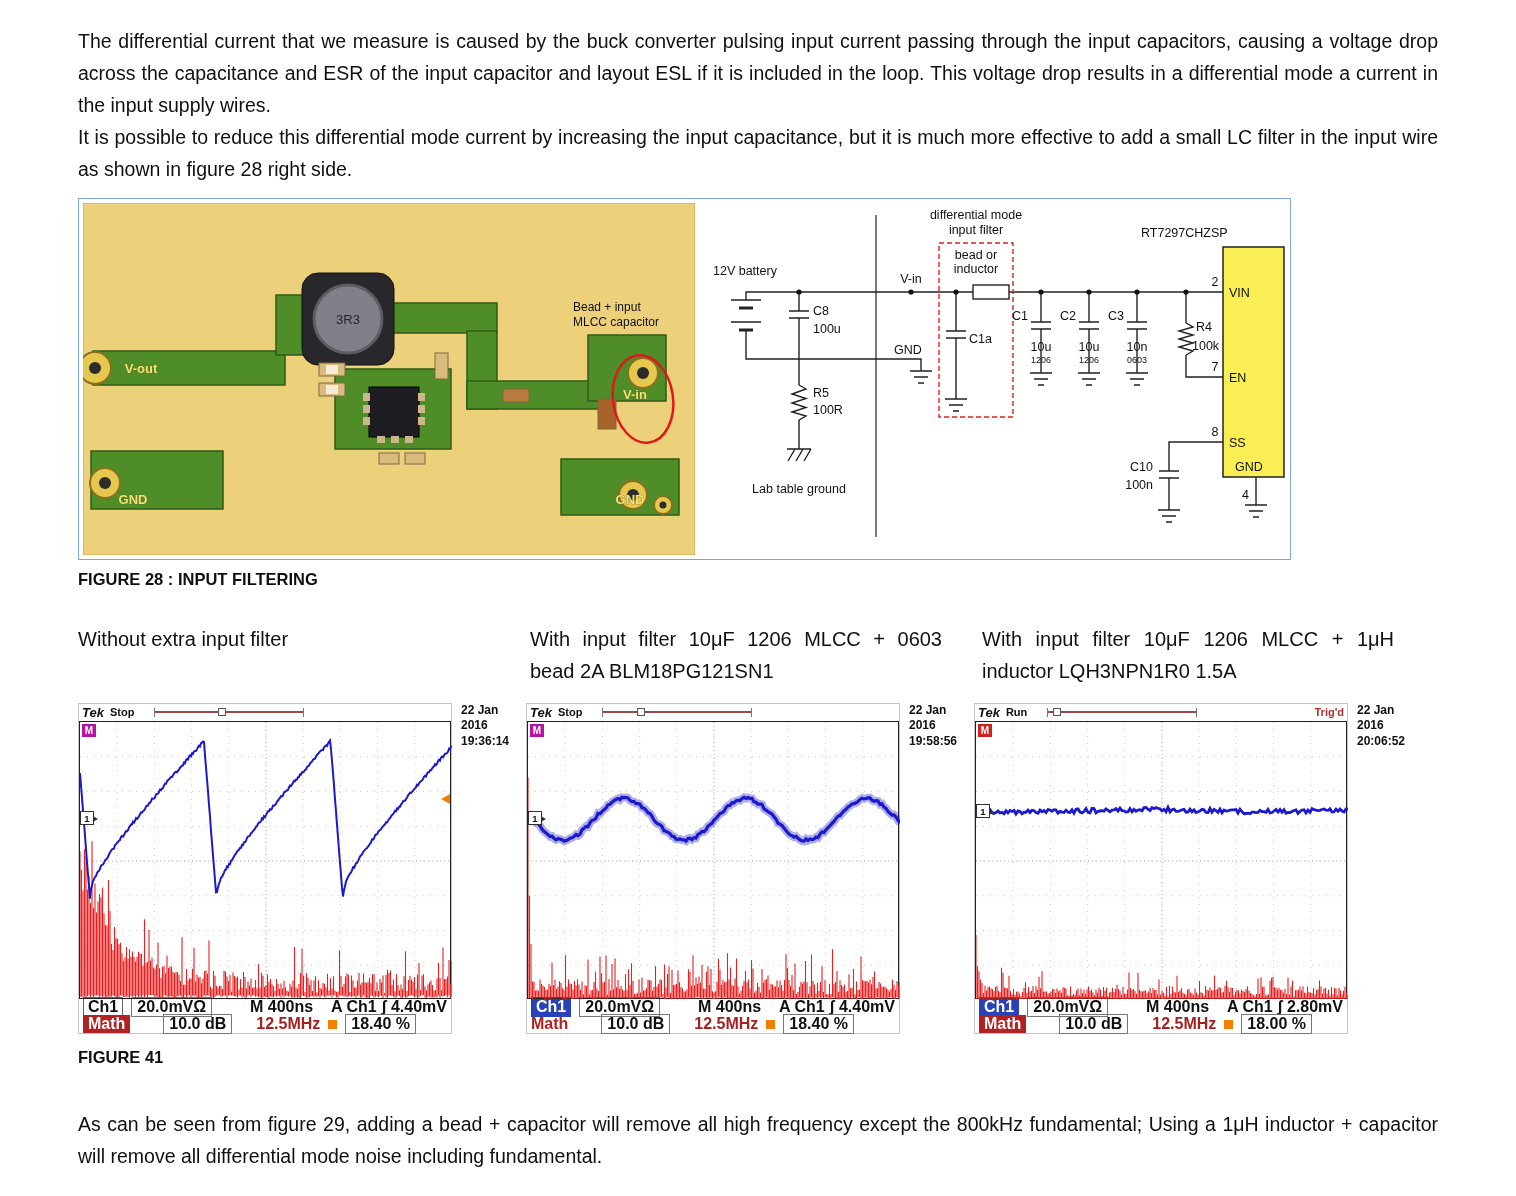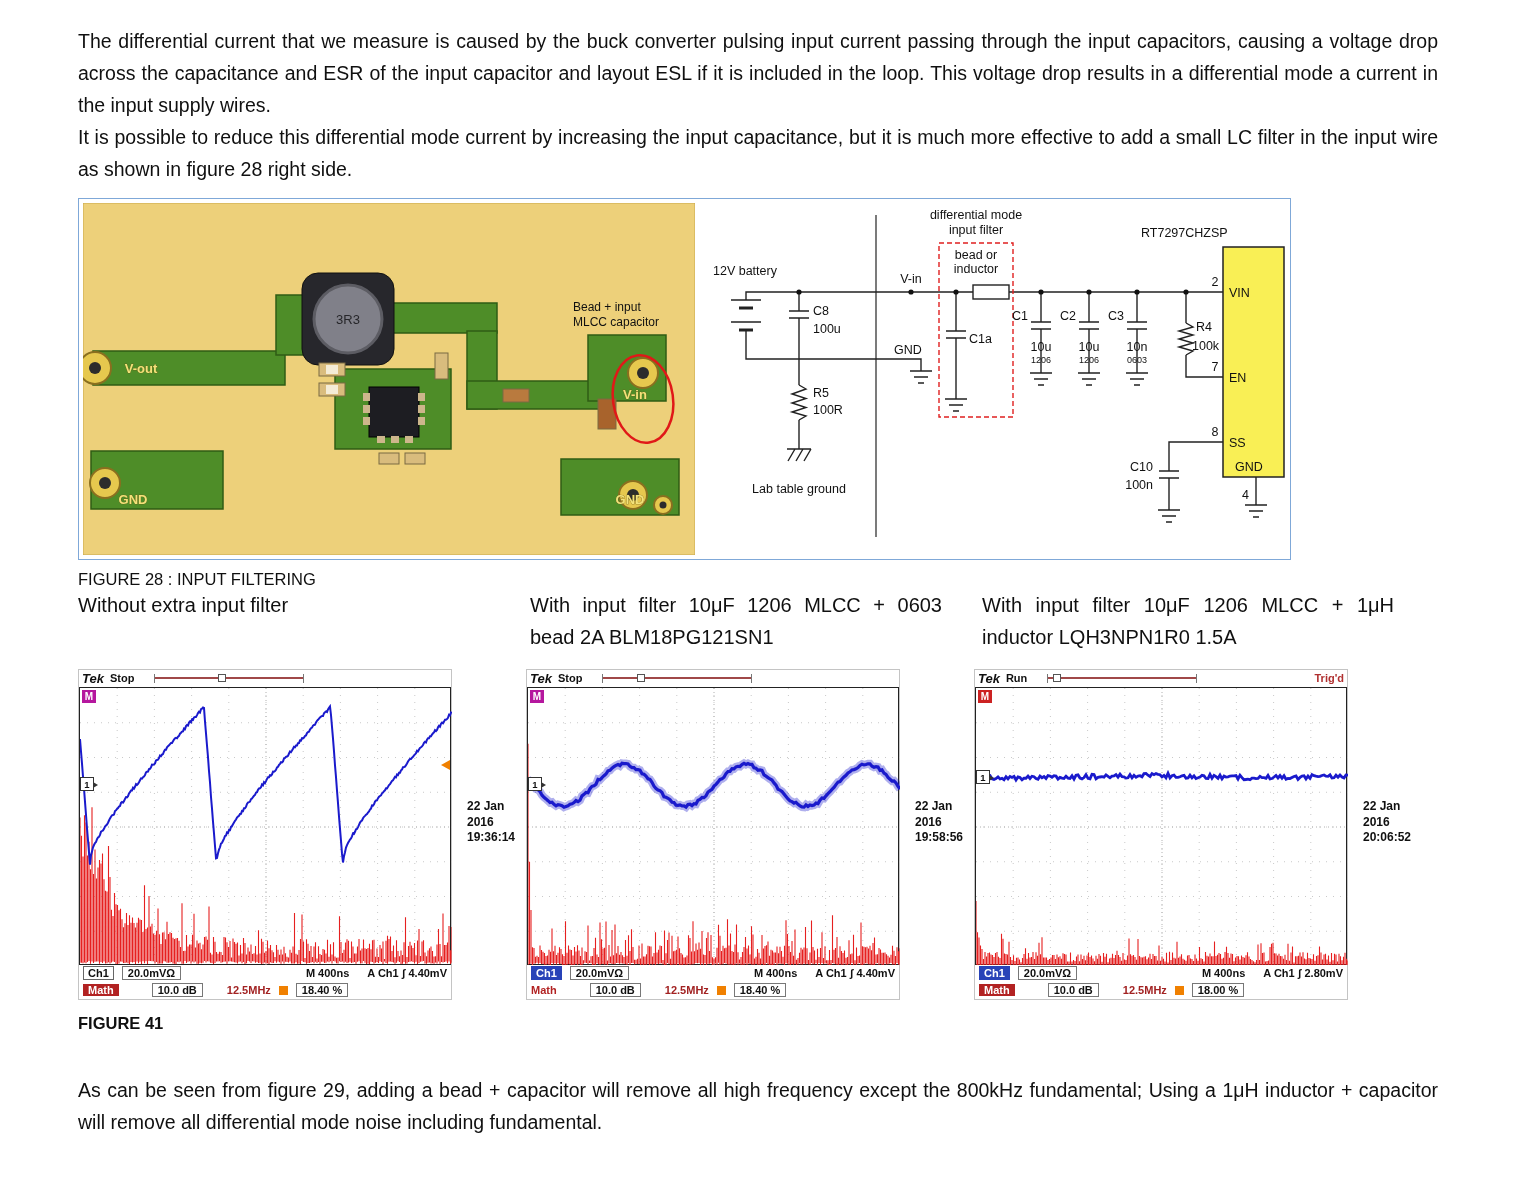--- a/index.html
+++ b/index.html
@@ -1,42 +1,42 @@
 <!DOCTYPE html>
 <html><head>
 <meta charset="utf-8">
 <style>
 *{margin:0;padding:0;box-sizing:border-box}
 html,body{background:#fff}
 body{width:1516px;height:1196px;overflow:hidden;font-family:"Liberation Sans","DejaVu Sans",sans-serif;color:#101010;position:relative}
 .page{width:1516px;height:1196px;padding:26px 78px 15px 78px}
 p.body-text{font-size:19.5px;line-height:1.64;text-align:justify}
 .fig28{margin-top:12px;border:1px solid #7fa8d8;background:#fff;display:flex;gap:6px;padding:4px;width:1213px}
-.fig-caption{font-weight:normal;font-size:16.5px;margin-top:10px}
-.cols{display:flex;}
+.fig-caption{font-weight:bold;font-size:16.5px;margin-top:10px}
+.cols{display:flex;margin-top:34px}
 .col-head{width:452px;font-size:20px;line-height:1.6;padding-right:40px}
 .col-head.j{text-align:justify}
 .scope-row{display:flex;margin-top:16px}
-.scope-col{width:448px;display:flex;align-items:center;gap:15px}
+.scope-col{width:448px;display:flex;align-items:flex-start;gap:9px}
 .scope{width:374px;border:1px solid #c4c4c4;background:#fff;font-weight:bold}
 .scope-top{display:flex;align-items:center;height:17px;padding:0 3px;gap:6px}
 .tek{font-size:13px;font-style:italic}
 .mode{font-size:11px}
 .trigwrap{position:relative;width:150px;height:9px;margin-left:14px;border-left:1px solid #777;border-right:1px solid #777}
 .trigwrap::before{content:"";position:absolute;left:0;right:0;top:3px;border-top:2px solid #a04848}
 .trigmark{position:absolute;top:0;width:8px;height:8px;background:#fff;border:1px solid #555}
 .trigd{margin-left:auto;color:#b03030;font-size:11px}
 .graticule{position:relative;width:372px;height:278px;border:1px solid #222}
 .graticule svg{display:block}
 .mbox{position:absolute;left:2px;top:2px;background:#b5179e;color:#fff;font-size:10px;width:14px;height:13px;text-align:center;line-height:13px}
 .scope.m-red .mbox{background:#cc2222}
 .chmark{position:absolute;left:0;width:14px;height:14px;background:#fff;border:1px solid #333;font-size:9.5px;text-align:center;line-height:13px;font-weight:bold}
 .chmark::after{content:"";position:absolute;right:-5px;top:4px;border-left:5px solid #333;border-top:3px solid transparent;border-bottom:3px solid transparent}
 .oarrow{position:absolute;right:0;top:72px;width:0;height:0;border-right:9px solid #f08000;border-top:5px solid transparent;border-bottom:5px solid transparent}
-.srow{display:flex;align-items:center;font-size:11px;height:17px;padding:0 4px;gap:8px;white-space:nowrap}
+.srow{display:flex;align-items:center;font-size:16px;height:17px;padding:0 4px;gap:8px;white-space:nowrap}
 .chlabel{padding:0 4px;border:1px solid #666}
 .scope.ch-filled .chlabel{background:#2843b8;color:#fff;border-color:#2843b8}
 .boxed{border:1px solid #777;padding:0 5px}
 .tb{margin-left:auto}
 .trg{margin-left:10px}
 .mathchip{background:#b22222;color:#fff;padding:0 5px}
 .scope.math-plain .mathchip{background:none;color:#b22222;padding:0}
 .freq{color:#a22222;margin-left:16px}
 .gap26{margin-left:25px}
 .odot{width:9px;height:9px;background:#f08000;display:inline-block}

